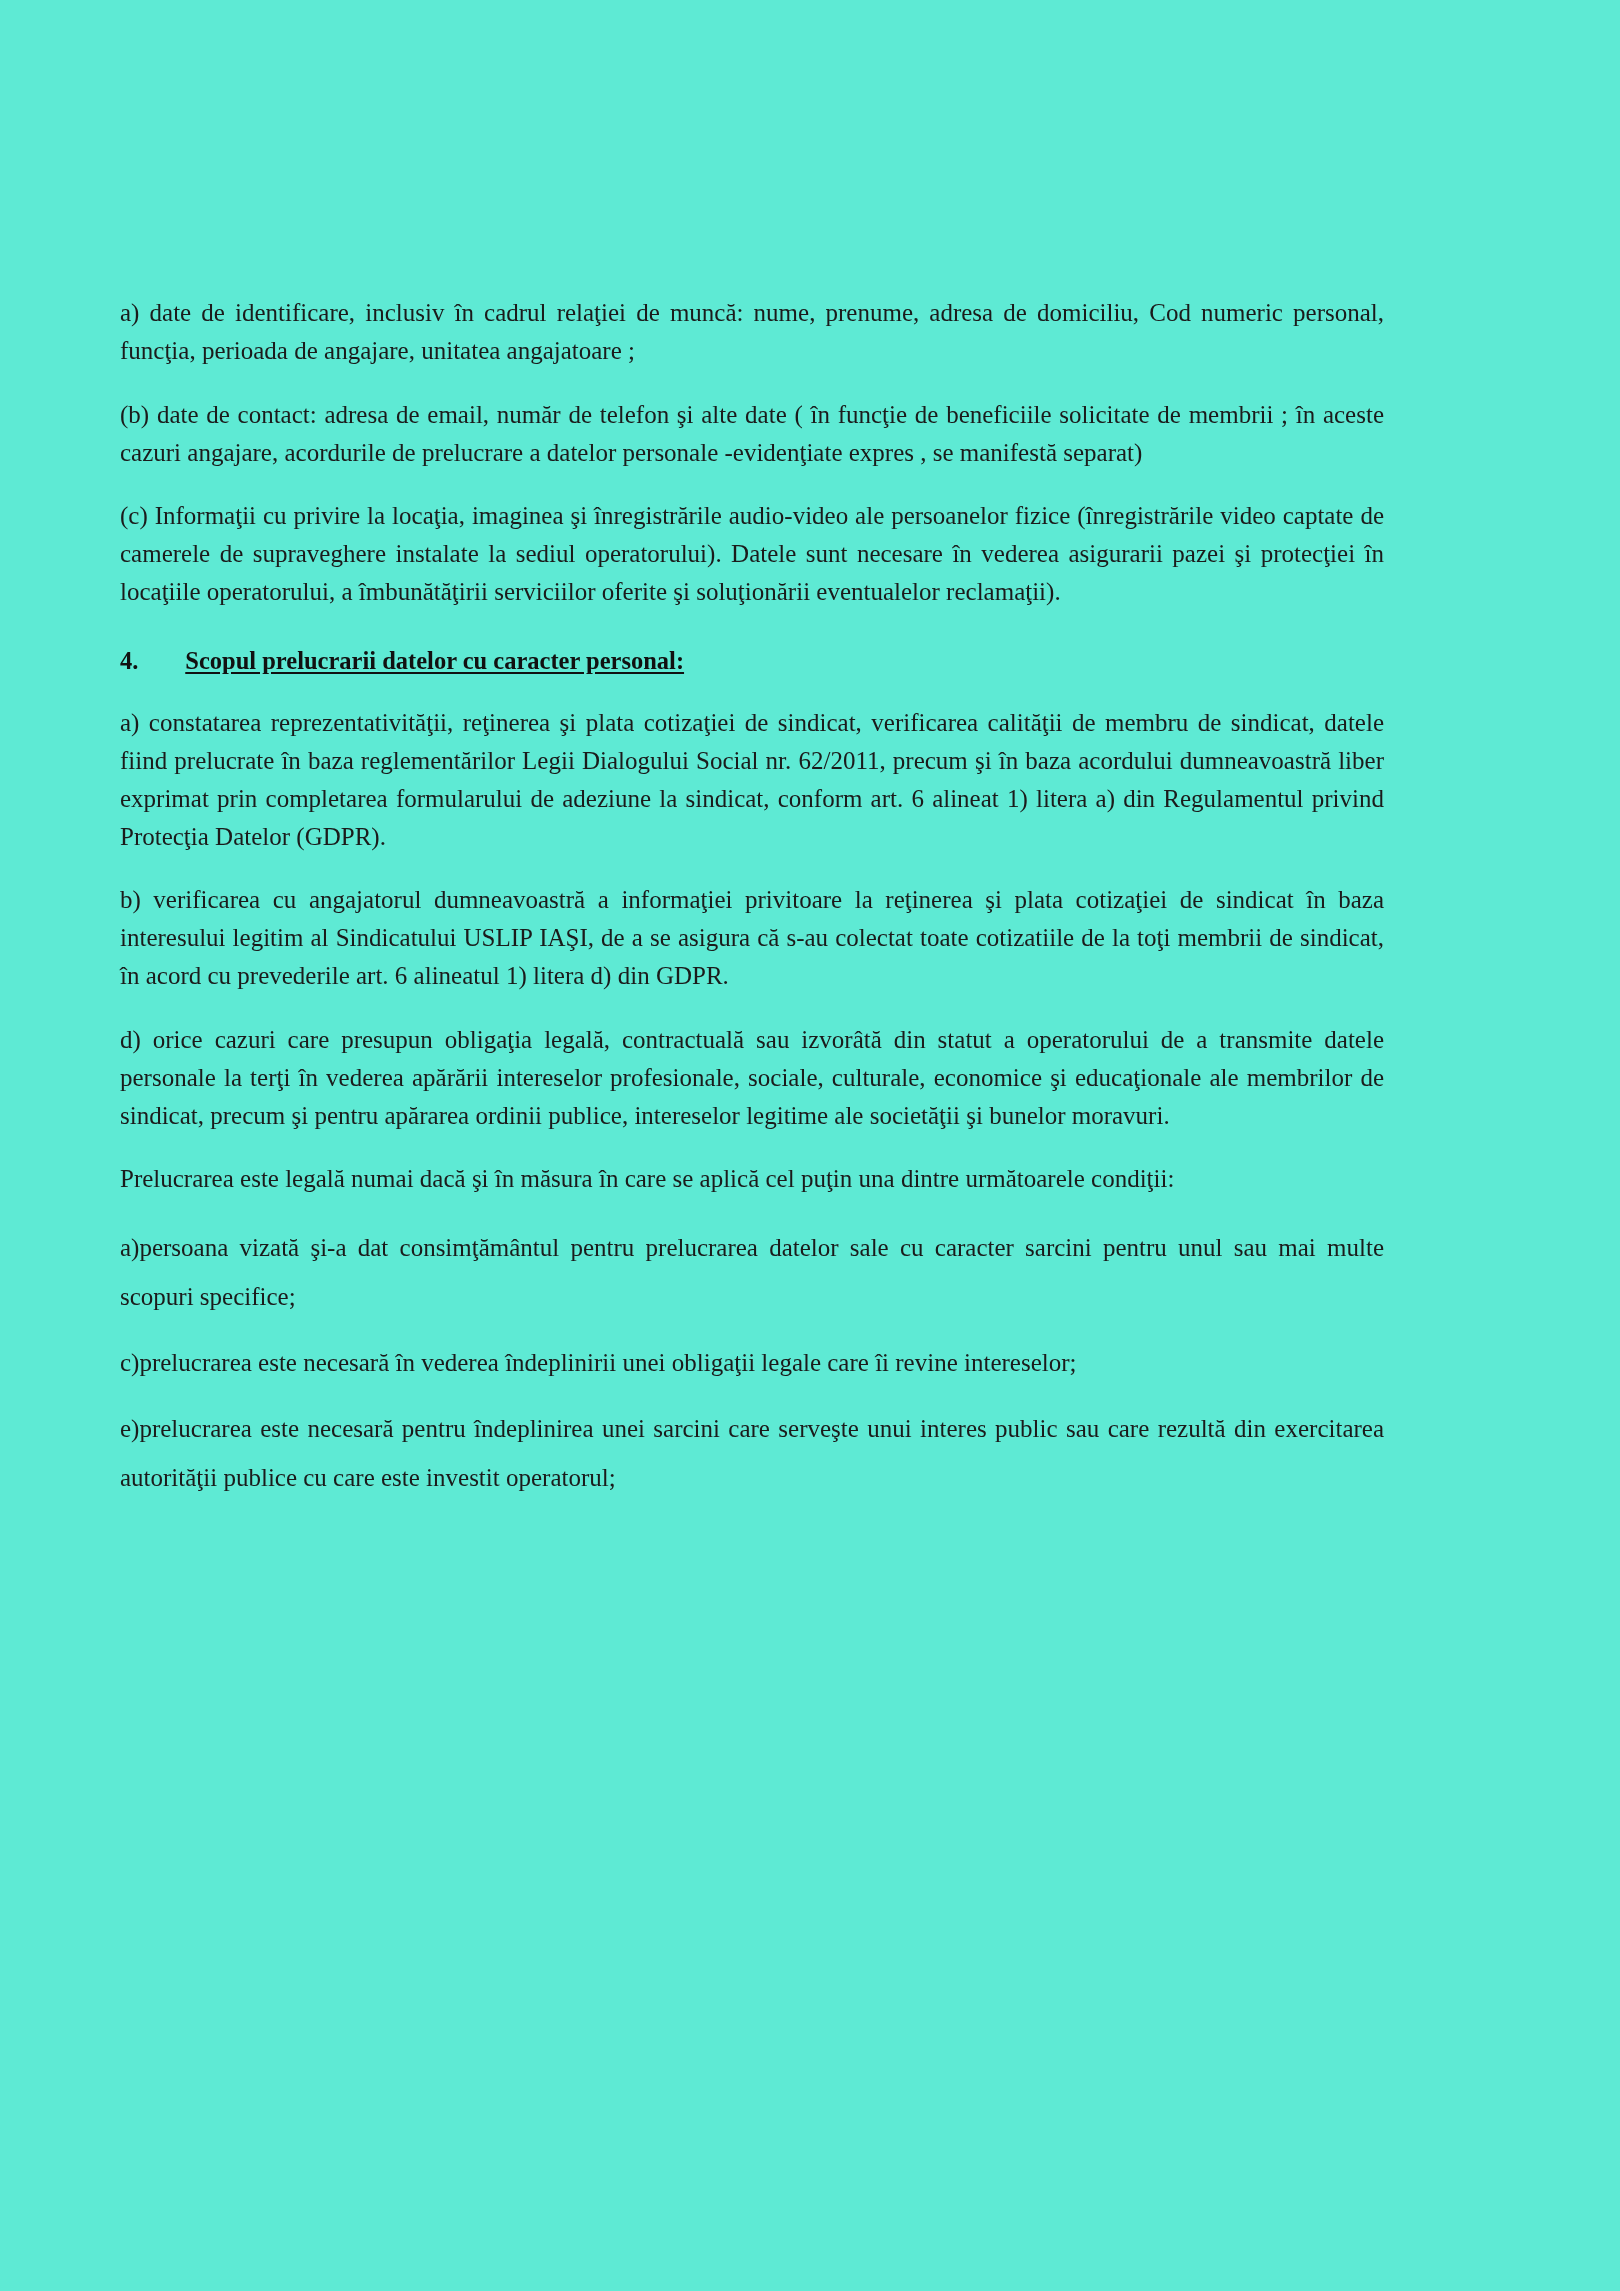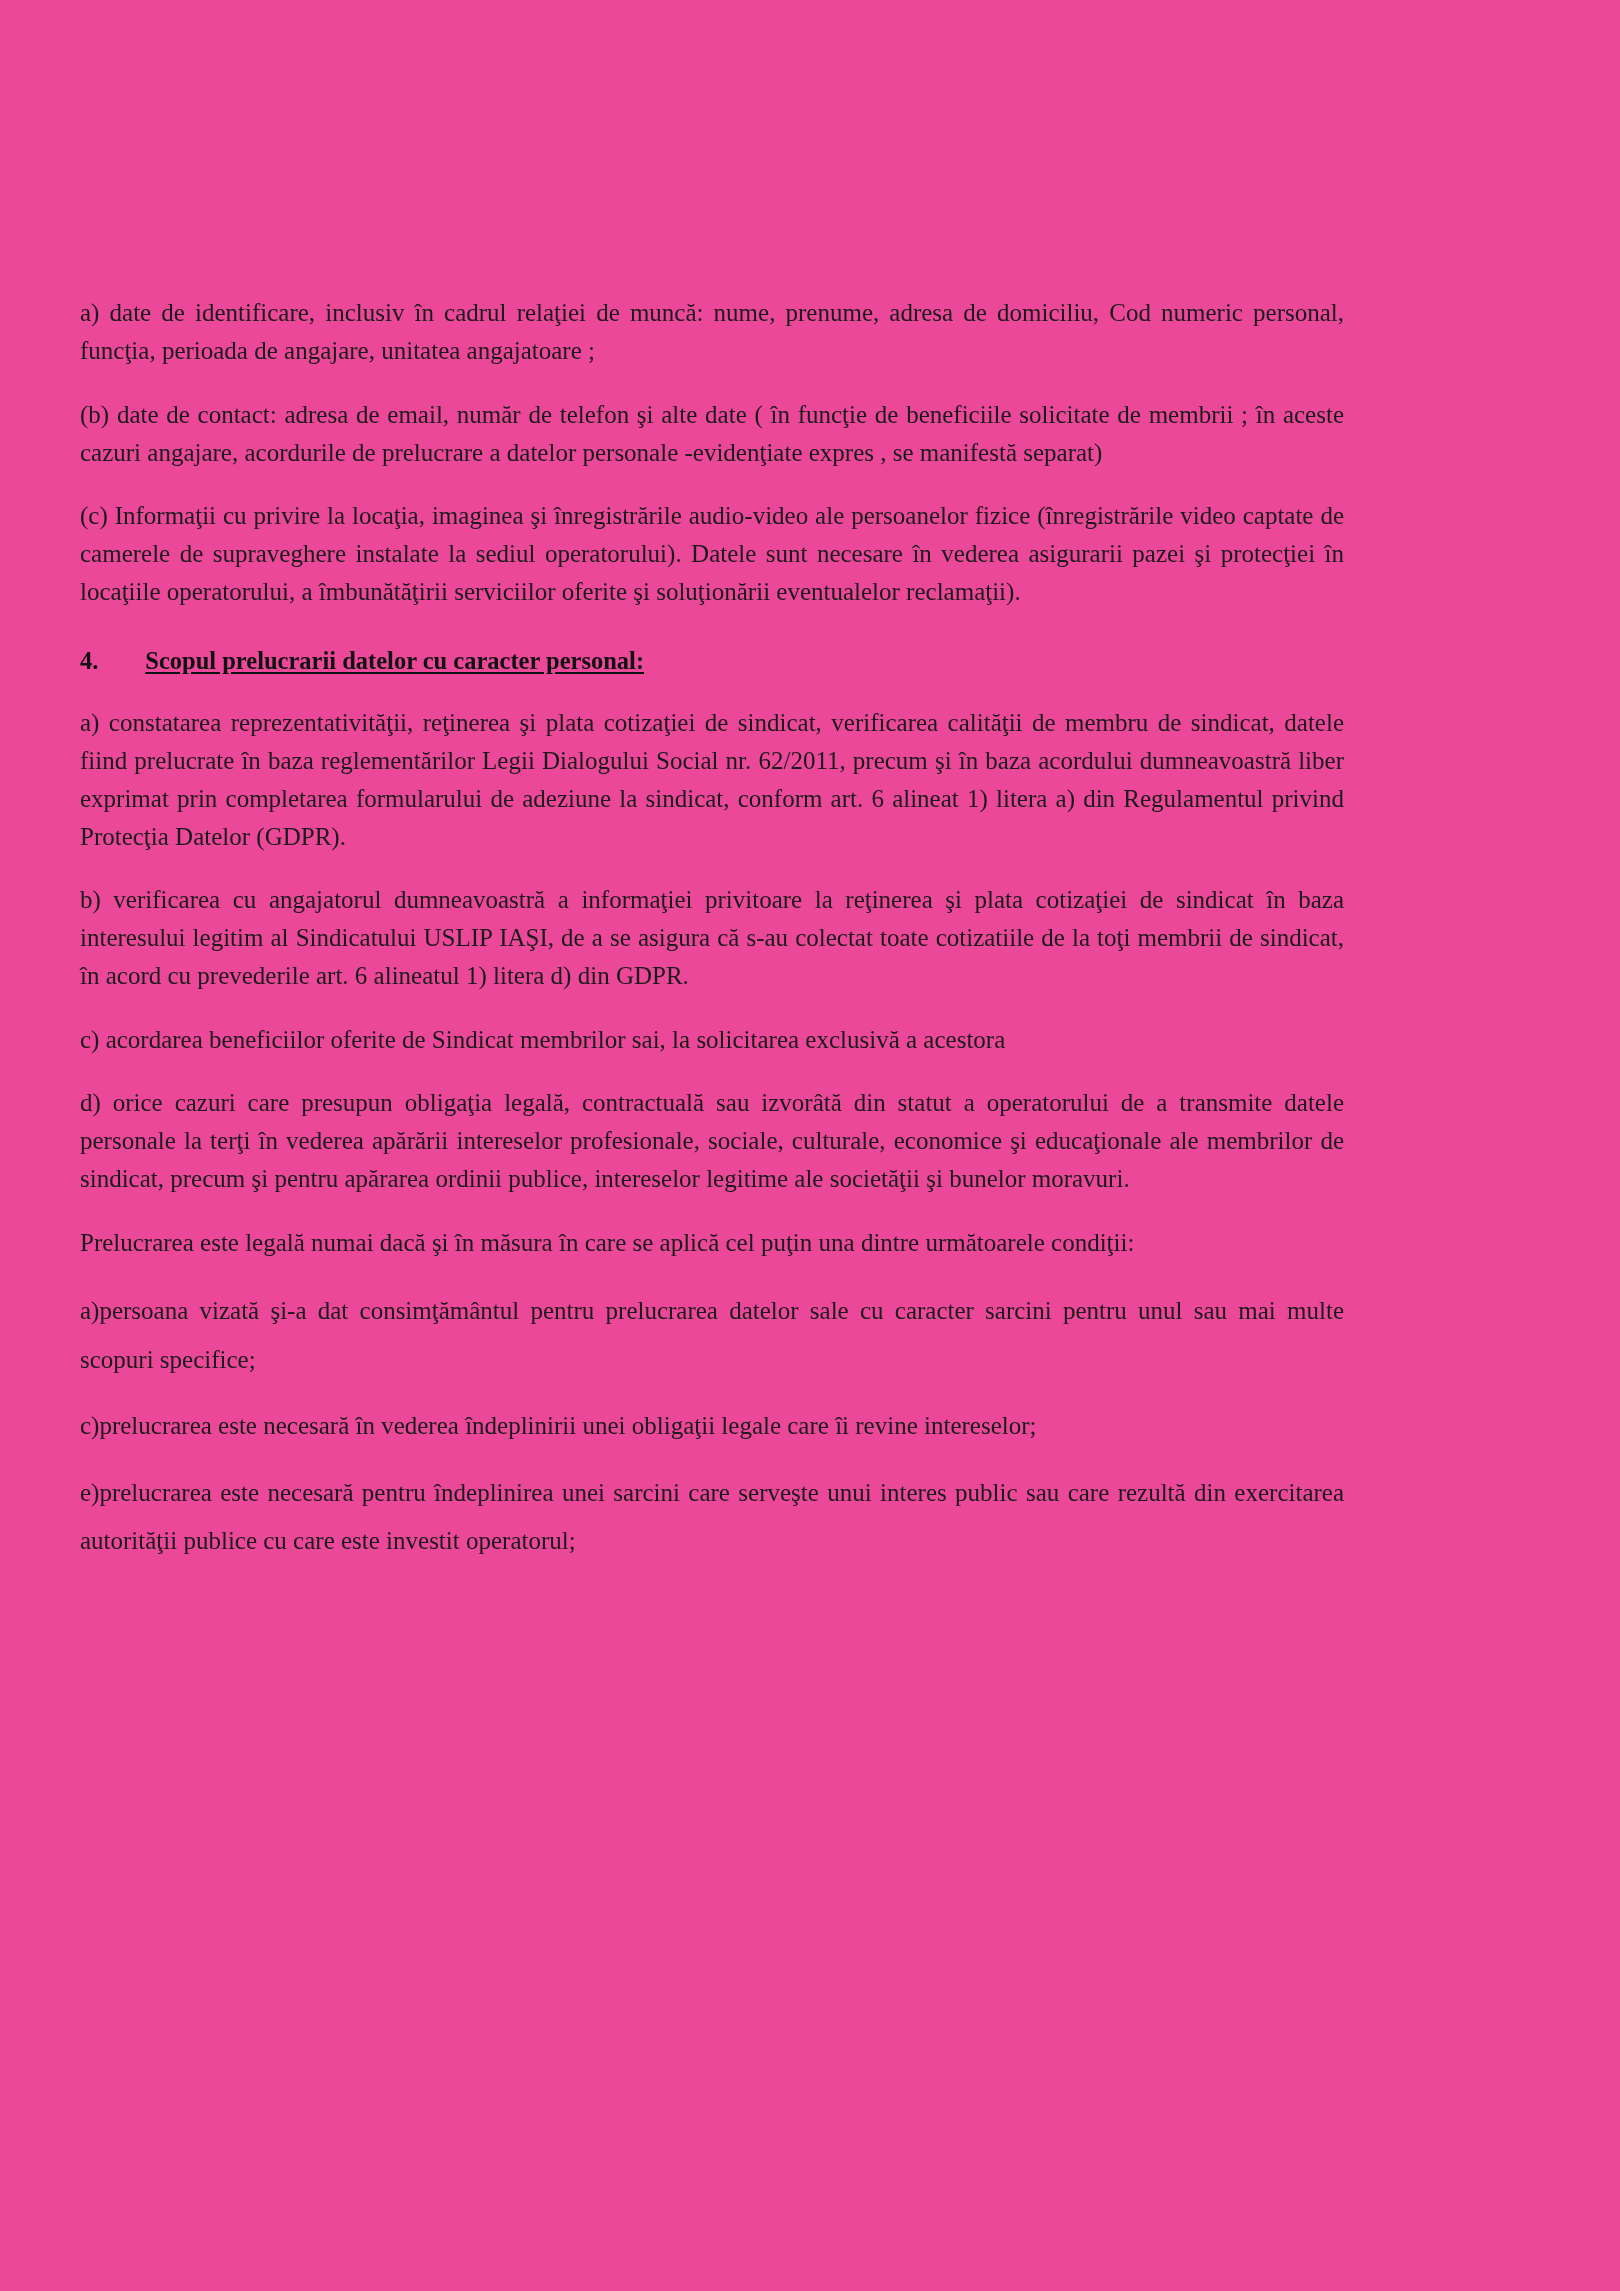--- a/index.html
+++ b/index.html
@@ -11,23 +11,23 @@
     width: 1620px;
     min-height: 2292px;
     font-family: "Liberation Serif", serif;
     color: #1a1a1a;
     -webkit-font-smoothing: antialiased;
   }
   .page {
     position: relative;
     width: 1620px;
     min-height: 2292px;
-    background: #ec4899;
+    background: #5eead4;
     box-sizing: border-box;
-    padding: 294px 172px 118px 80px;
+    padding: 294px 172px 118px 120px;
   }
   .doc-body {
     width: 1264px;
   }
   p.para {
     margin: 0 0 25.5px 0;
     font-size: 25px;
     line-height: 1.52;
     text-align: justify;
     text-justify: inter-word;
@@ -69,21 +69,20 @@
 
     <h2 class="section-heading">
       <span class="num">4.</span><span class="underline">Scopul prelucrarii datelor cu caracter personal:</span>
     </h2>
 
 
     <p class="para">a) constatarea reprezentativităţii, reţinerea şi plata cotizaţiei de sindicat, verificarea calităţii de membru de sindicat, datele fiind prelucrate în baza reglementărilor Legii Dialogului Social nr. 62/2011, precum şi în baza acordului dumneavoastră liber exprimat prin completarea formularului de adeziune la sindicat, conform art. 6 alineat 1) litera a) din  Regulamentul  privind Protecţia Datelor (GDPR).</p>
 
     <p class="para">b) verificarea cu angajatorul dumneavoastră a informaţiei privitoare la reţinerea şi plata cotizaţiei de sindicat în baza interesului legitim al Sindicatului USLIP IAŞI, de a se asigura că s-au colectat toate cotizatiile de la toţi membrii de sindicat, în acord cu prevederile art. 6 alineatul 1) litera d) din  GDPR.</p>
 
-    <p class="para">c) acordarea beneficiilor oferite de Sindicat  membrilor sai, la solicitarea exclusivă a acestora</p>
 
     <p class="para">d) orice cazuri care presupun obligaţia legală, contractuală sau izvorâtă din statut a operatorului de a transmite datele personale la terţi în vederea apărării intereselor profesionale, sociale, culturale, economice şi educaţionale ale membrilor de sindicat, precum şi pentru apărarea ordinii publice, intereselor legitime ale societăţii şi bunelor moravuri.</p>
 
     <p class="para">Prelucrarea este legală numai dacă şi în măsura în care se aplică cel puţin una dintre următoarele condiţii:</p>
 
     <p class="para loose">a)persoana vizată şi-a dat consimţământul pentru prelucrarea datelor sale cu caracter sarcini pentru unul sau mai multe scopuri specifice;</p>
 
 
     <p class="para loose">c)prelucrarea este necesară în vederea îndeplinirii unei obligaţii legale care îi revine intereselor;</p>
 

